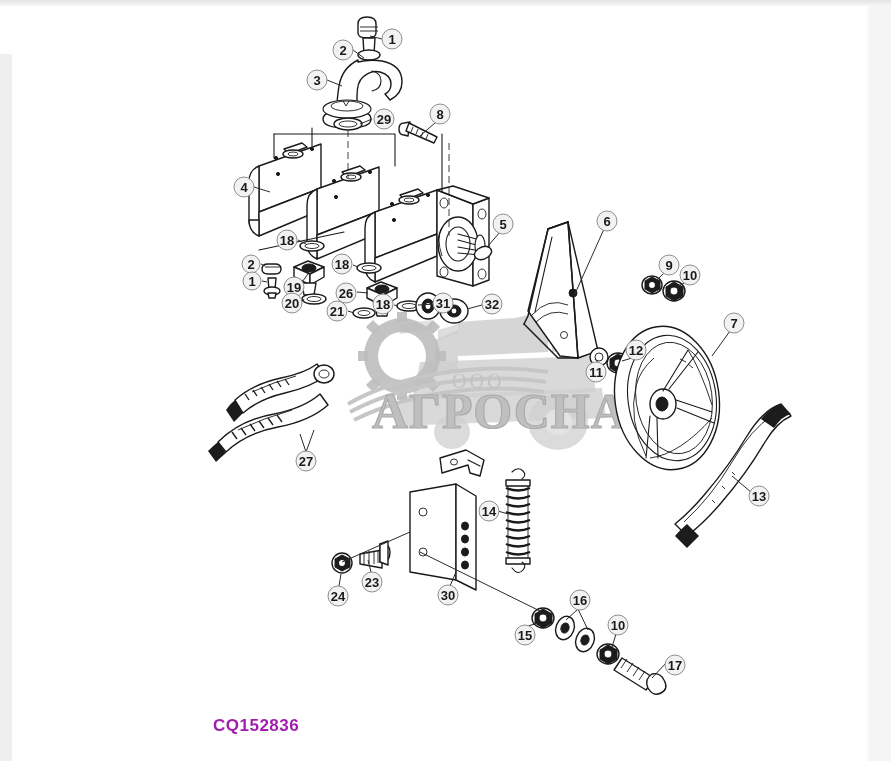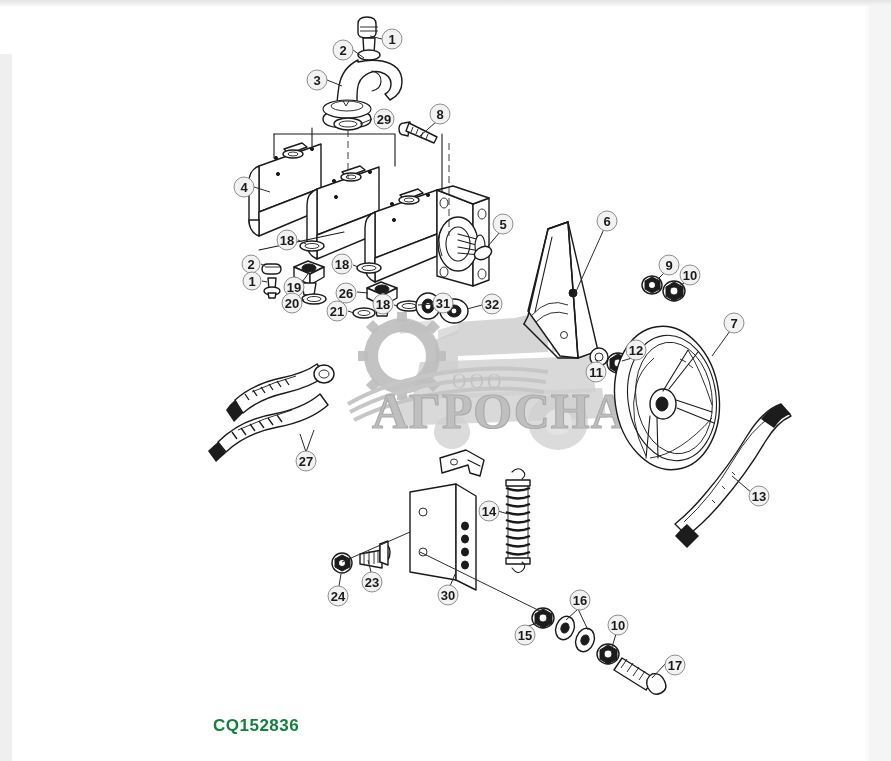--- a/index.html
+++ b/index.html
@@ -24,21 +24,21 @@
   #watermark{
     position:absolute;left:340px;top:300px;width:300px;height:165px;
     opacity:1;pointer-events:none;
   }
   #watermark svg{width:100%;height:100%;}
 
   
   #partno{
     position:absolute;left:213px;top:716px;
     font-family:"Liberation Sans", sans-serif;
-    font-size:17px;font-weight:bold;color:#15803d;letter-spacing:.5px;
+    font-size:17px;font-weight:bold;color:#a21caf;letter-spacing:.5px;
   }
   .cal-txt{font-family:"Liberation Sans",sans-serif;font-size:13px;font-weight:bold;fill:#1a1a1a;}
 </style>
 </head>
 <body>
 
 <div id="page">
 
   <div class="edge-top"></div>
   <div class="edge-left"></div>

